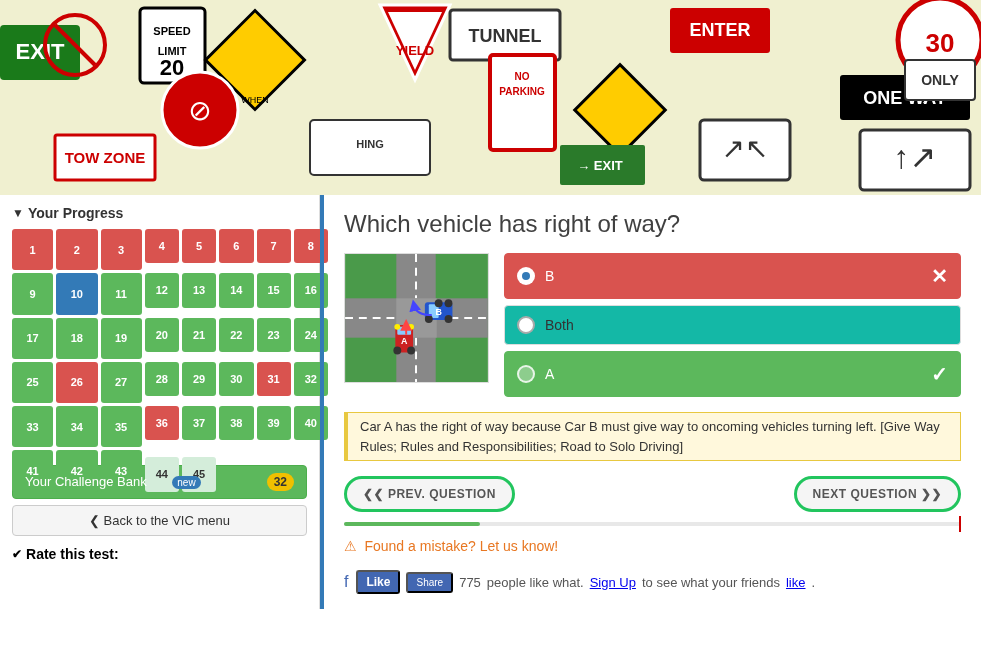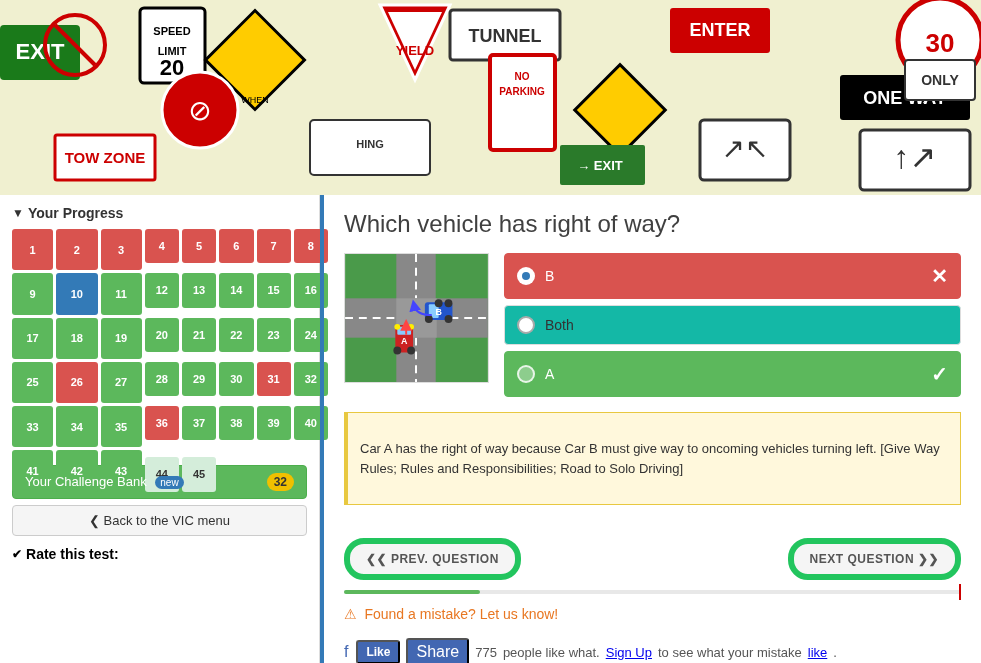--- a/index.html
+++ b/index.html
@@ -106,21 +106,21 @@
       padding: 2px 7px;
       font-size: 12px;
       font-weight: bold;
     }
     .sidebar-btn-green .new-badge {
       background: #337ab7;
       color: #fff;
       border-radius: 10px;
       padding: 1px 5px;
       font-size: 10px;
-      margin-left: 5px;
+      margin-left: 22px;
     }
 
     .rate-section { margin-top: 10px; }
     .rate-header { display: flex; align-items: center; font-weight: bold; font-size: 14px; margin-bottom: 5px; }
     .rate-header .chevron { margin-right: 4px; font-size: 12px; }
 
     
     .content {
       flex: 1;
       padding: 15px 20px;
@@ -211,35 +211,35 @@
     .option-icon {
       margin-left: auto;
       font-size: 20px;
       font-weight: bold;
     }
 
     .explanation {
       background: #fff8dc;
       border: 1px solid #e8c840;
       border-left: 4px solid #e8c840;
-      padding: 26px 12px;
+      padding: 4px 12px;
       font-size: 13px;
       color: #333;
-      margin-bottom: 33px;
+      margin-bottom: 15px;
       line-height: 1.5;
     }
 
     .nav-buttons {
       display: flex;
       justify-content: space-between;
       margin-bottom: 10px;
     }
 
     .nav-btn {
-      border: 6px solid #22c55e;
+      border: 3px solid #22c55e;
       background: #f5f5f5;
       padding: 8px 16px;
       border-radius: 20px;
       cursor: pointer;
       font-size: 12px;
       font-weight: bold;
       color: #555;
       letter-spacing: 0.5px;
       display: flex;
       align-items: center;
@@ -277,21 +277,21 @@
     .mistake-link .warning-icon { color: #e87722; margin-right: 4px; }
 
     .fb-row {
       display: flex;
       align-items: center;
       gap: 6px;
       font-size: 13px;
       color: #555;
     }
     .fb-like { background: #4267B2; color: #fff; padding: 3px 8px; border-radius: 3px; font-size: 12px; font-weight: bold; cursor: pointer; }
-    .fb-share { background: #4267B2; color: #fff; padding: 3px 8px; border-radius: 3px; font-size: 16px; cursor: pointer; }
+    .fb-share { background: #4267B2; color: #fff; padding: 3px 8px; border-radius: 3px; font-size: 10px; cursor: pointer; }
 
     
     .left-divider {
       width: 4px;
       background: #337ab7;
       min-height: 100%;
     }
   </style>
 </head>
 <body>
@@ -550,19 +550,19 @@
       <a href="#">Found a mistake? Let us know!</a>
     </div>
 
     <div class="fb-row">
       <span style="color:#4267B2; font-size:16px; margin-right:2px;">f</span>
       <button class="fb-like">Like</button>
       <button class="fb-share">Share</button>
       <span>775</span>
       <span>people like what.</span>
       <a href="#">Sign Up</a>
-      <span>to see what your mistake</span>
+      <span>to see what your friends</span>
       <a href="#">like</a>
       <span>.</span>
     </div>
 
   </div>
 </div>
 
 </body></html>

